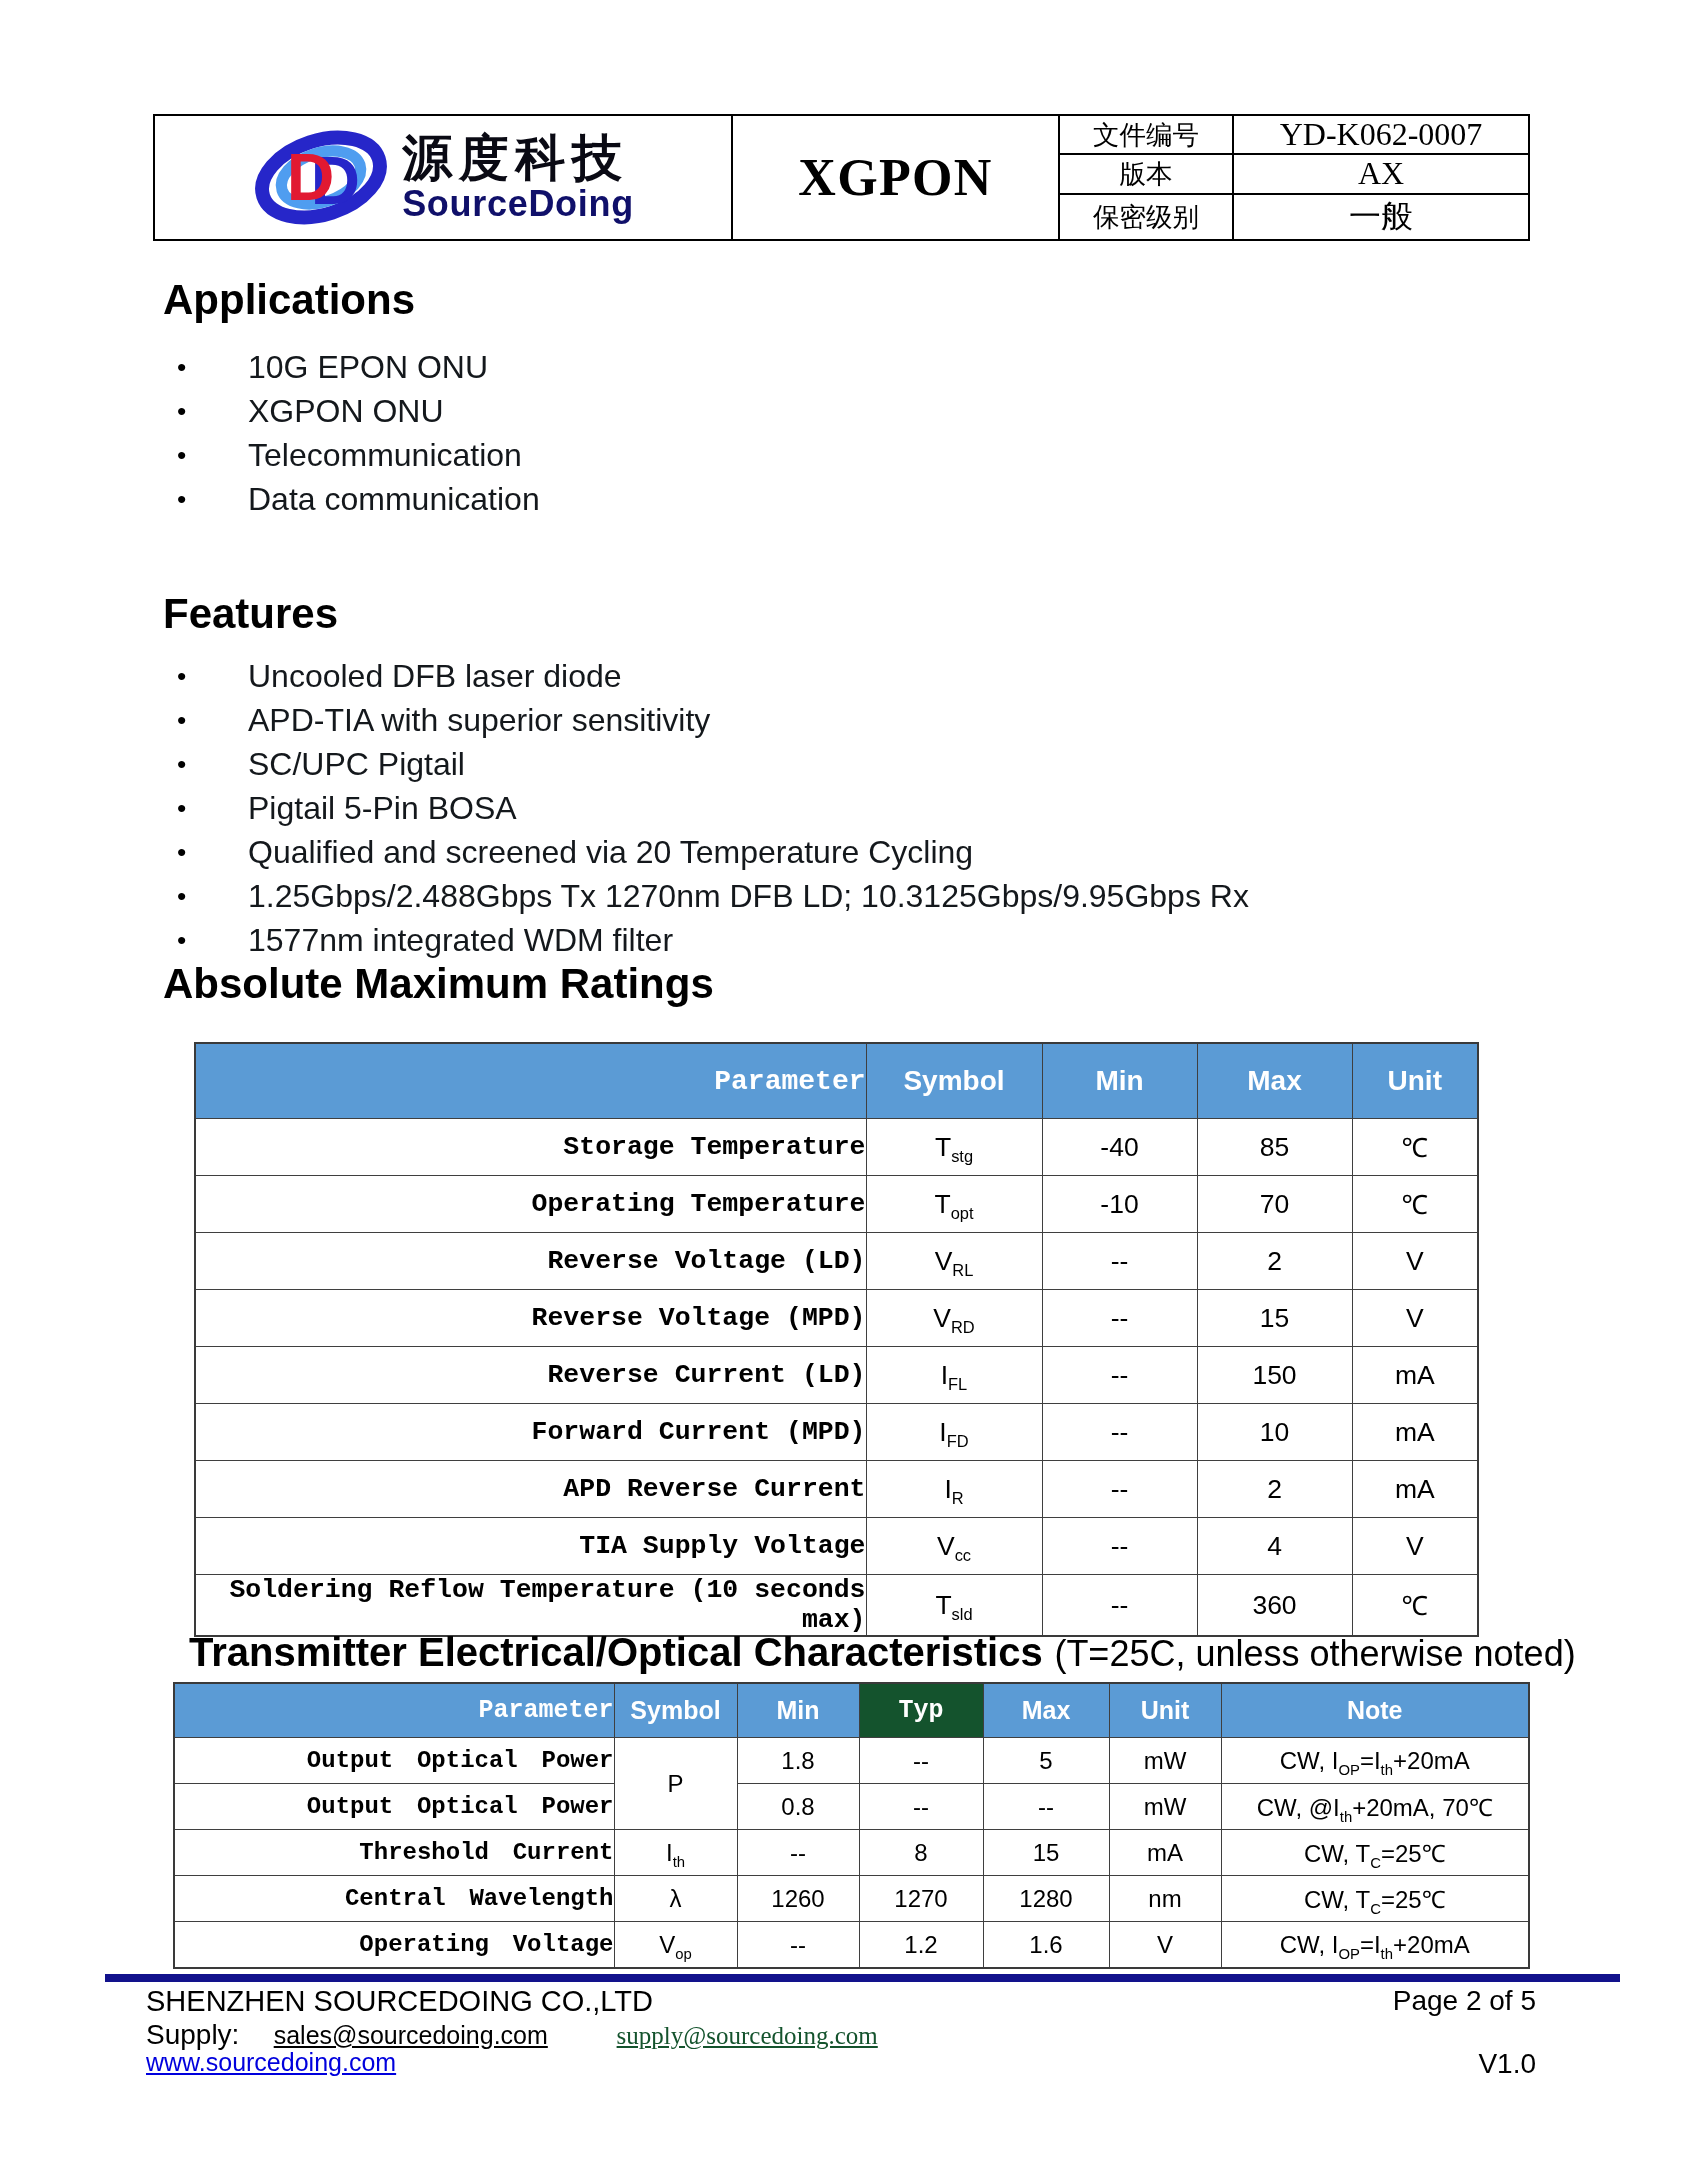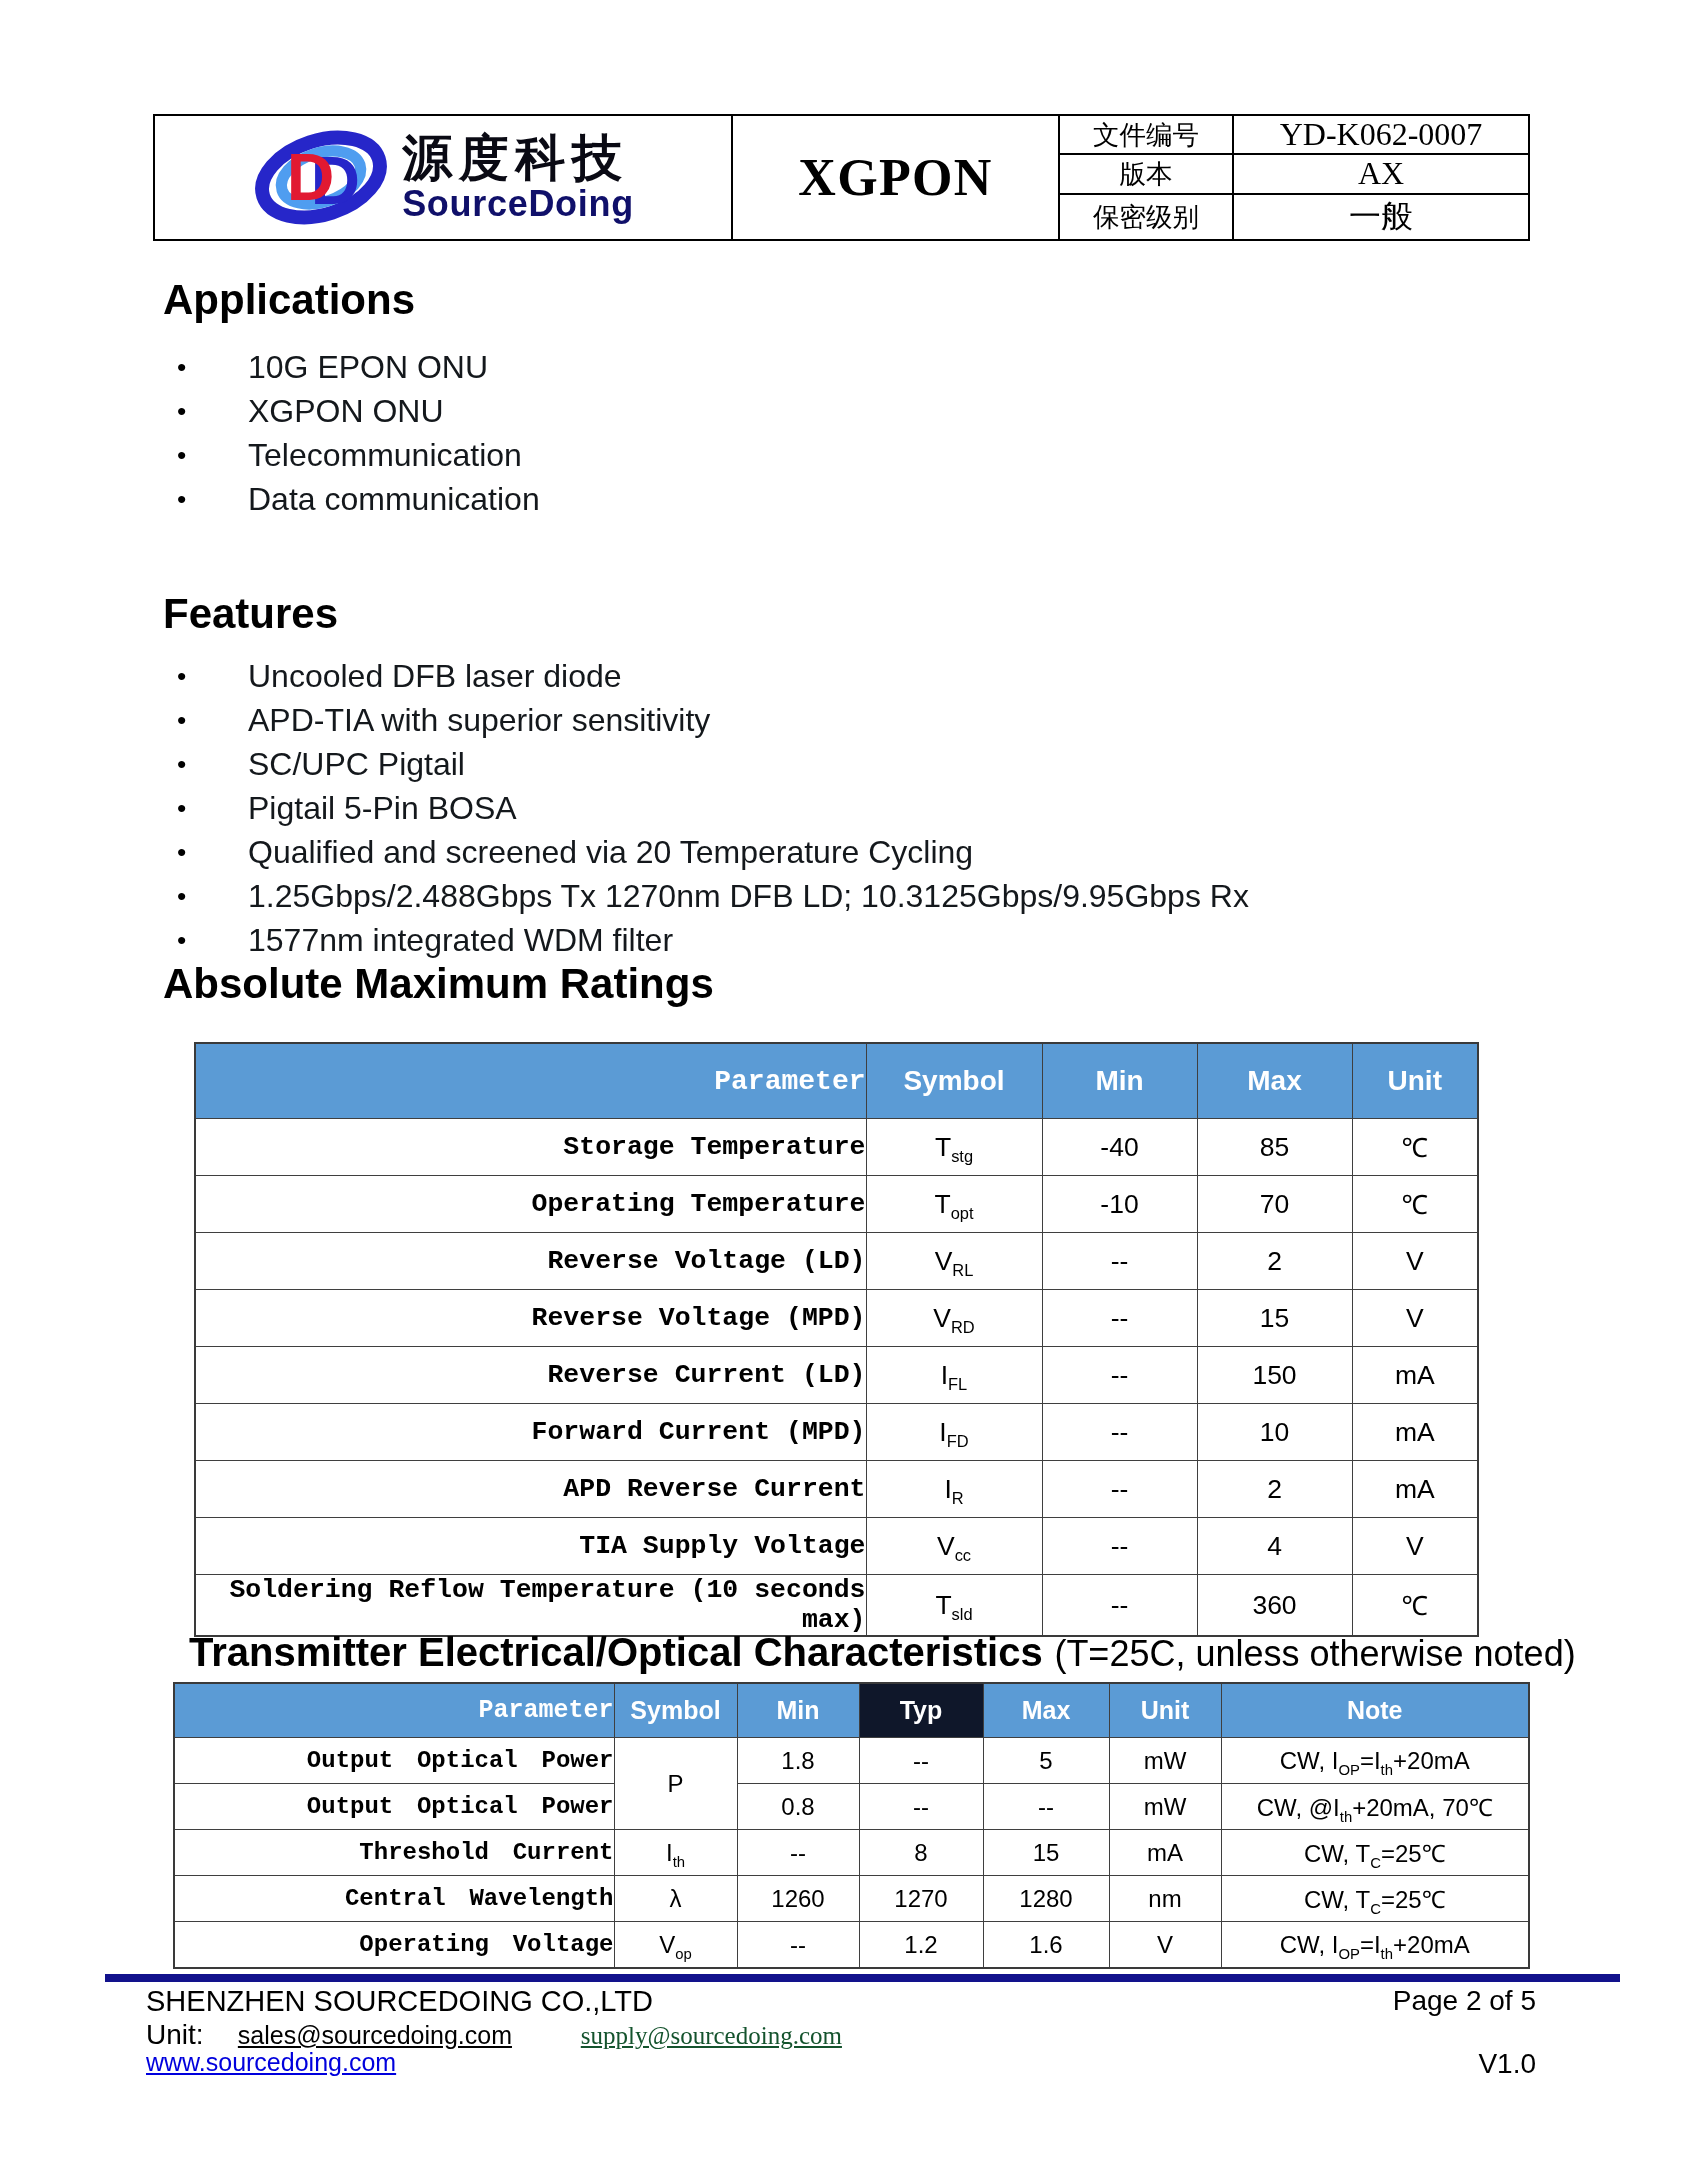--- a/index.html
+++ b/index.html
@@ -249,21 +249,21 @@
         <col style="width:124px">
         <col style="width:126px">
         <col style="width:112px">
         <col style="width:308px">
     </colgroup>
     <thead>
         <tr>
           <th style="background: rgb(91, 155, 213);">Parameter</th>
           <th style="background: rgb(91, 155, 213);">Symbol</th>
           <th style="background: rgb(91, 155, 213);">Min</th>
-          <th style="background: #0f172a;">Typ</th>
+          <th style="background: #14532d; font-family: Liberation Mono, monospace;">Typ</th>
           <th style="background: rgb(91, 155, 213);">Max</th>
           <th style="background: rgb(91, 155, 213);">Unit</th>
           <th style="background: rgb(91, 155, 213);">Note</th>
         </tr>
       </thead>
     <tbody>
         <tr>
           <td class="cell-parameter">Output Optical Power</td>
           <td class="cell-symbol" rowspan="2">P</td>
           <td class="cell-min">1.8</td>
@@ -309,21 +309,21 @@
         </tr>
       </tbody>
   </table>
 
   <div class="footer-bar" style="background: rgb(18, 18, 140);"></div>
   <div class="footer-line f1">
     <span>SHENZHEN SOURCEDOING CO.,LTD</span>
     <span class="f-right">Page 2 of 5</span>
   </div>
   <div class="footer-line f2">
-    <span class="email-label">Unit:</span>
+    <span class="email-label">Supply:</span>
     <a href="#" class="flink first" style="color: #000000;">sales@sourcedoing.com</a>
     <a href="#" class="flink" style="color: #14532d; font-family: Liberation Serif, serif;">supply@sourcedoing.com</a>
   </div>
   <div class="footer-line f3">
     <a href="#" class="flink" style="color: rgb(0, 0, 221);">www.sourcedoing.com</a>
     <span class="f-right">V1.0</span>
   </div>
 
 </div>
 

